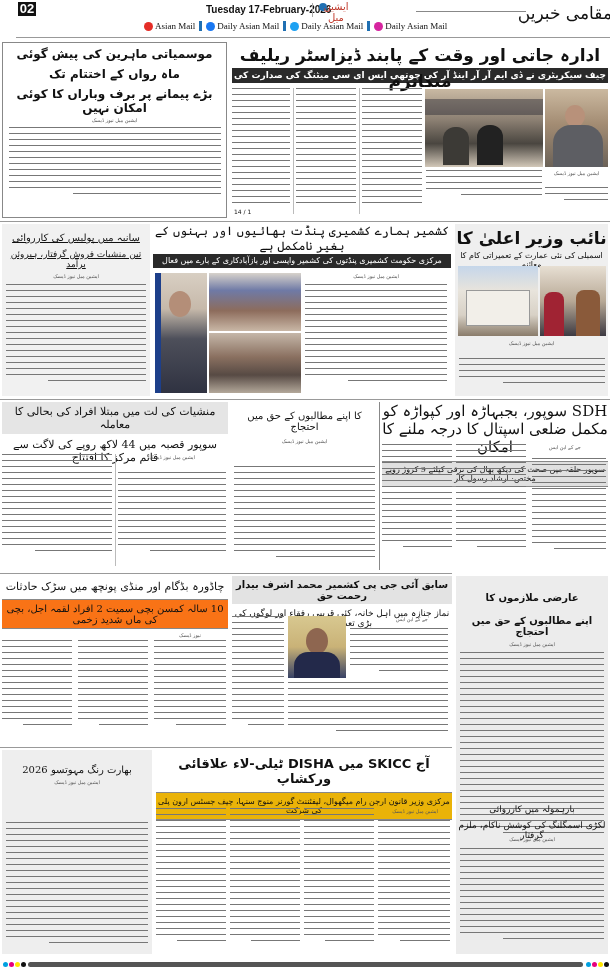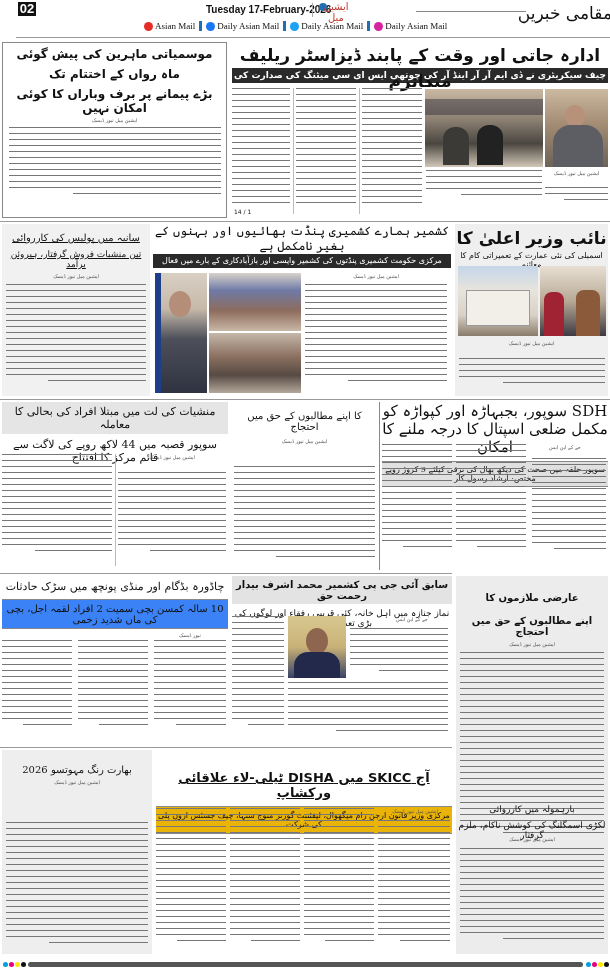--- a/index.html
+++ b/index.html
@@ -400,21 +400,21 @@
       <div class="ln"></div>
       <div class="ln"></div>
       <div class="ln s"></div>
   </div>
 </div>
 
 <div class="rule-h" style="left:0;top:573px;width:452px;"></div>
 
 <div class="abs" style="left:2px;top:576px;width:226px;height:168px;">
   <div class="urdu-s" style="font-size:11px;margin-top:4px;">چاڈورہ بڈگام اور منڈی پونچھ میں سڑک حادثات</div>
-  <div class="urdu-s" style="font-size:10px;margin-top:6px;background:#3b82f6;padding:3px 0;border-top:1px solid #888;border-bottom:1px solid #888;">10 سالہ کمسن بچی سمیت 2 افراد لقمہ اجل، بچی کی ماں شدید زخمی</div>
+  <div class="urdu-s" style="font-size:10px;margin-top:6px;background:#f97316;padding:3px 0;border-top:1px solid #888;border-bottom:1px solid #888;">10 سالہ کمسن بچی سمیت 2 افراد لقمہ اجل، بچی کی ماں شدید زخمی</div>
   <div class="credit" style="position:absolute;left:150px;top:56px;width:76px;">نیوز ڈیسک</div>
   <div class="col" style="left:0;top:64px;width:70px;height:100px;">
     <div class="ln"></div>
       <div class="ln"></div>
       <div class="ln"></div>
       <div class="ln"></div>
       <div class="ln"></div>
       <div class="ln"></div>
       <div class="ln"></div>
       <div class="ln"></div>
@@ -600,21 +600,21 @@
       <div class="ln"></div>
       <div class="ln"></div>
       <div class="ln"></div>
       <div class="ln"></div>
       <div class="ln"></div>
       <div class="ln s"></div>
   </div>
 </div>
 
 <div class="abs" style="left:156px;top:750px;width:296px;height:204px;">
-  <div class="urdu" style="font-size:13px;margin-top:20px;text-decoration:underline;">آج SKICC میں DISHA ٹیلی-لاء علاقائی ورکشاپ</div>
+  <div class="urdu" style="font-size:13px;margin-top:6px;">آج SKICC میں DISHA ٹیلی-لاء علاقائی ورکشاپ</div>
   <div class="urdu-s" style="font-size:8px;margin-top:6px;background:#eab308;padding:4px 0;border-top:1px solid #888;border-bottom:1px solid #888;">مرکزی وزیر قانون ارجن رام میگھوال، لیفٹننٹ گورنر منوج سنہا، چیف جسٹس ارون پلی کی شرکت</div>
   <div class="credit" style="position:absolute;left:222px;top:58px;width:74px;">ایشین میل نیوز ڈیسک</div>
   <div class="col" style="left:0;top:58px;width:70px;height:142px;">
     <div class="ln"></div>
       <div class="ln"></div>
       <div class="ln"></div>
       <div class="ln"></div>
       <div class="ln"></div>
       <div class="ln"></div>
       <div class="ln"></div>

